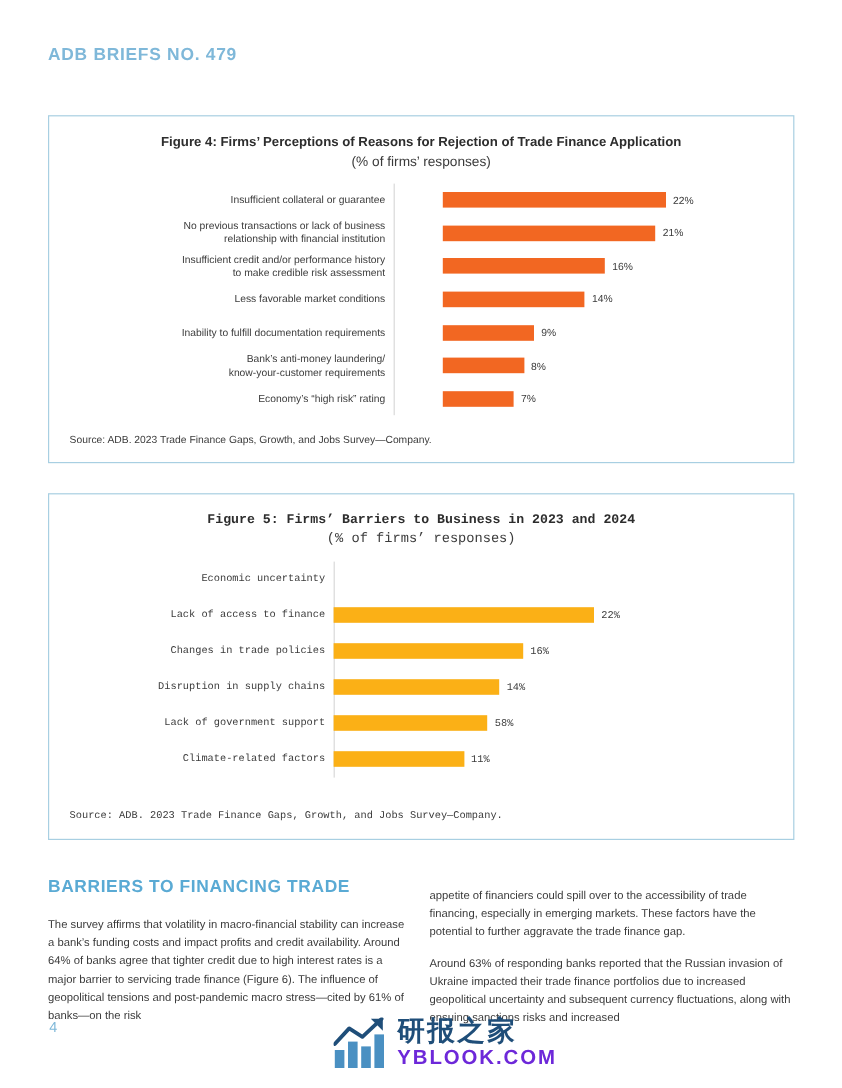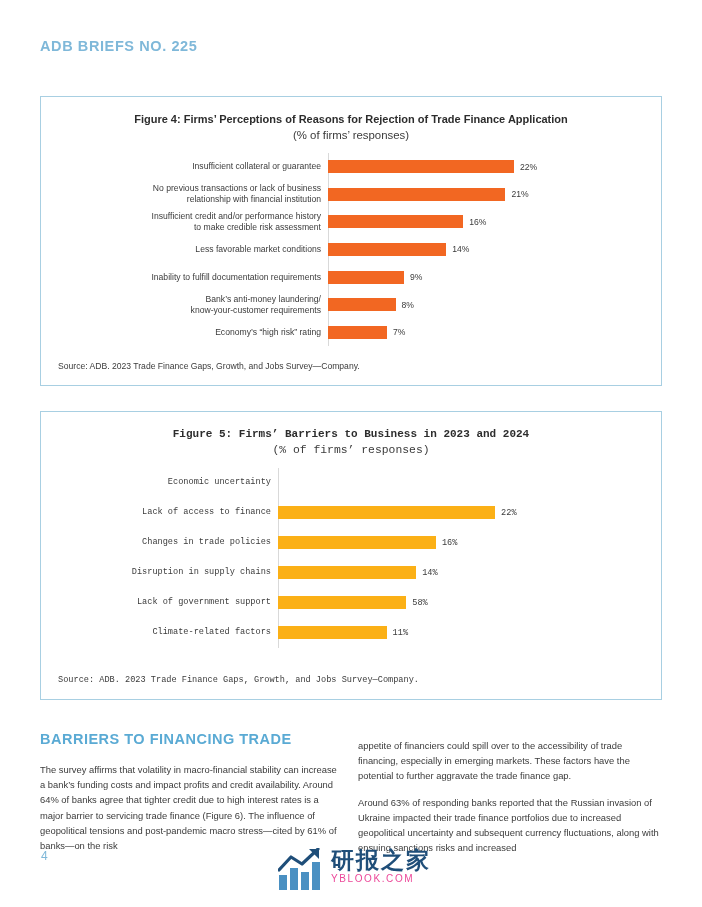--- a/index.html
+++ b/index.html
@@ -98,21 +98,21 @@
   .axis-line {
     position: absolute;
     top: 0;
     bottom: 0;
     width: 1px;
     background: #d9d9d9;
   }
 
   
   #chart-4 .cat-label { width: 287px; }
-  #chart-4 .chart-row { height: 27.6px; }
+  #chart-4 .chart-row { height: 27.6px; gap: 41px; }
   #chart-4 .axis-line { left: 287px; }
 
   
   #chart-5 .cat-label { width: 237px; }
   #chart-5 .chart-row { height: 30px; }
   #chart-5 .axis-line { left: 237px; }
 
   .figure-source {
     position: absolute;
     left: 17px;
@@ -163,32 +163,32 @@
   .wm-text { display: flex; flex-direction: column; justify-content: center; }
   .wm-cn {
     font-size: 23px;
     font-weight: 700;
     color: #1f4e79;
     letter-spacing: 2px;
     line-height: 1.05;
     font-family: "DejaVu Sans", sans-serif;
   }
   .wm-en {
-    font-size: 10px;
-    font-weight: 400;
-    color: #ec4899;
+    font-size: 17px;
+    font-weight: 700;
+    color: #6d28d9;
     letter-spacing: 1.6px;
     line-height: 1.1;
     margin-top: 1px;
   }
 </style>
 </head>
 <body>
 
-<div class="page-header">ADB BRIEFS NO. 225</div>
+<div class="page-header">ADB BRIEFS NO. 479</div>
 
 <div class="figure-panel" id="figure-4-panel">
   <div class="figure-title">Figure 4: Firms’ Perceptions of Reasons for Rejection of Trade Finance Application</div>
   <div class="figure-subtitle">(% of firms’ responses)</div>
 
   <div class="chart" id="chart-4">
     <div class="chart-rows">
       <div class="axis-line"></div>
 
       <div class="chart-row">

